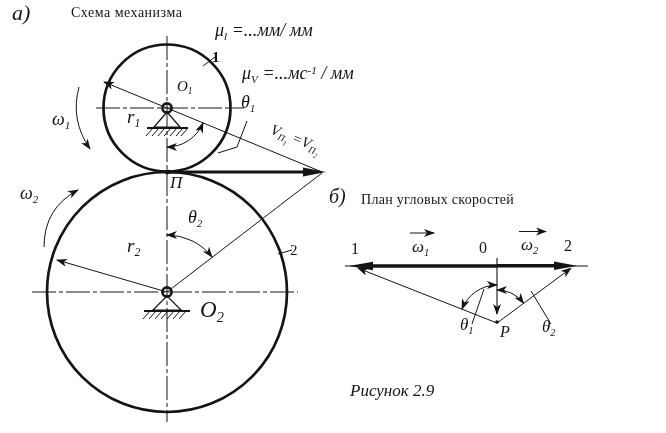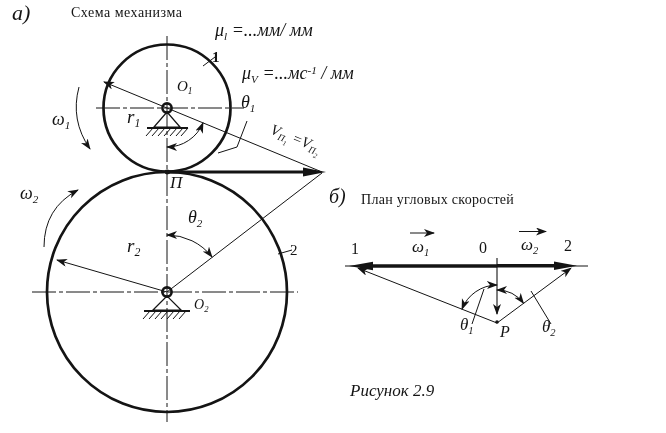--- a/index.html
+++ b/index.html
@@ -132,21 +132,21 @@
   <div class="lbl it" style="left:170px;top:174px;font-size:17px;">П</div>
 
   <div class="lbl it rot" style="left:274px;top:122px;font-size:15px;"><span>V</span><sub><span>П</span><sub>1</sub></sub><span> =</span><span>V</span><sub><span>П</span><sub>2</sub></sub></div>
 
   <div class="lbl it" style="left:20px;top:184px;font-size:18px;"><span>ω</span><sub>2</sub></div>
 
   <div class="lbl it" style="left:99px;top:236px;font-size:19px;margin-left:28px;"><span>r</span><sub>2</sub></div>
 
   <div class="lbl it" style="left:188px;top:208px;font-size:18px;"><span>θ</span><sub>2</sub></div>
 
-  <div class="lbl it" style="left:194px;top:298px;font-size:14px;"><span>O</span><sub>2</sub></div>
+  <div class="lbl it" style="left:200px;top:298px;font-size:23px;"><span>O</span><sub>2</sub></div>
 
   <div class="lbl" style="left:290px;top:243px;font-size:15px;">2</div>
 
   <div class="lbl it" style="left:329px;top:186px;font-size:20px;">б)</div>
 
   <div class="lbl" style="left:361px;top:193px;font-size:14px;letter-spacing:0.3px;text-align:center;">План угловых скоростей</div>
 
 
   <div class="lbl" style="left:351px;top:241px;font-size:16px;">1</div>
 

